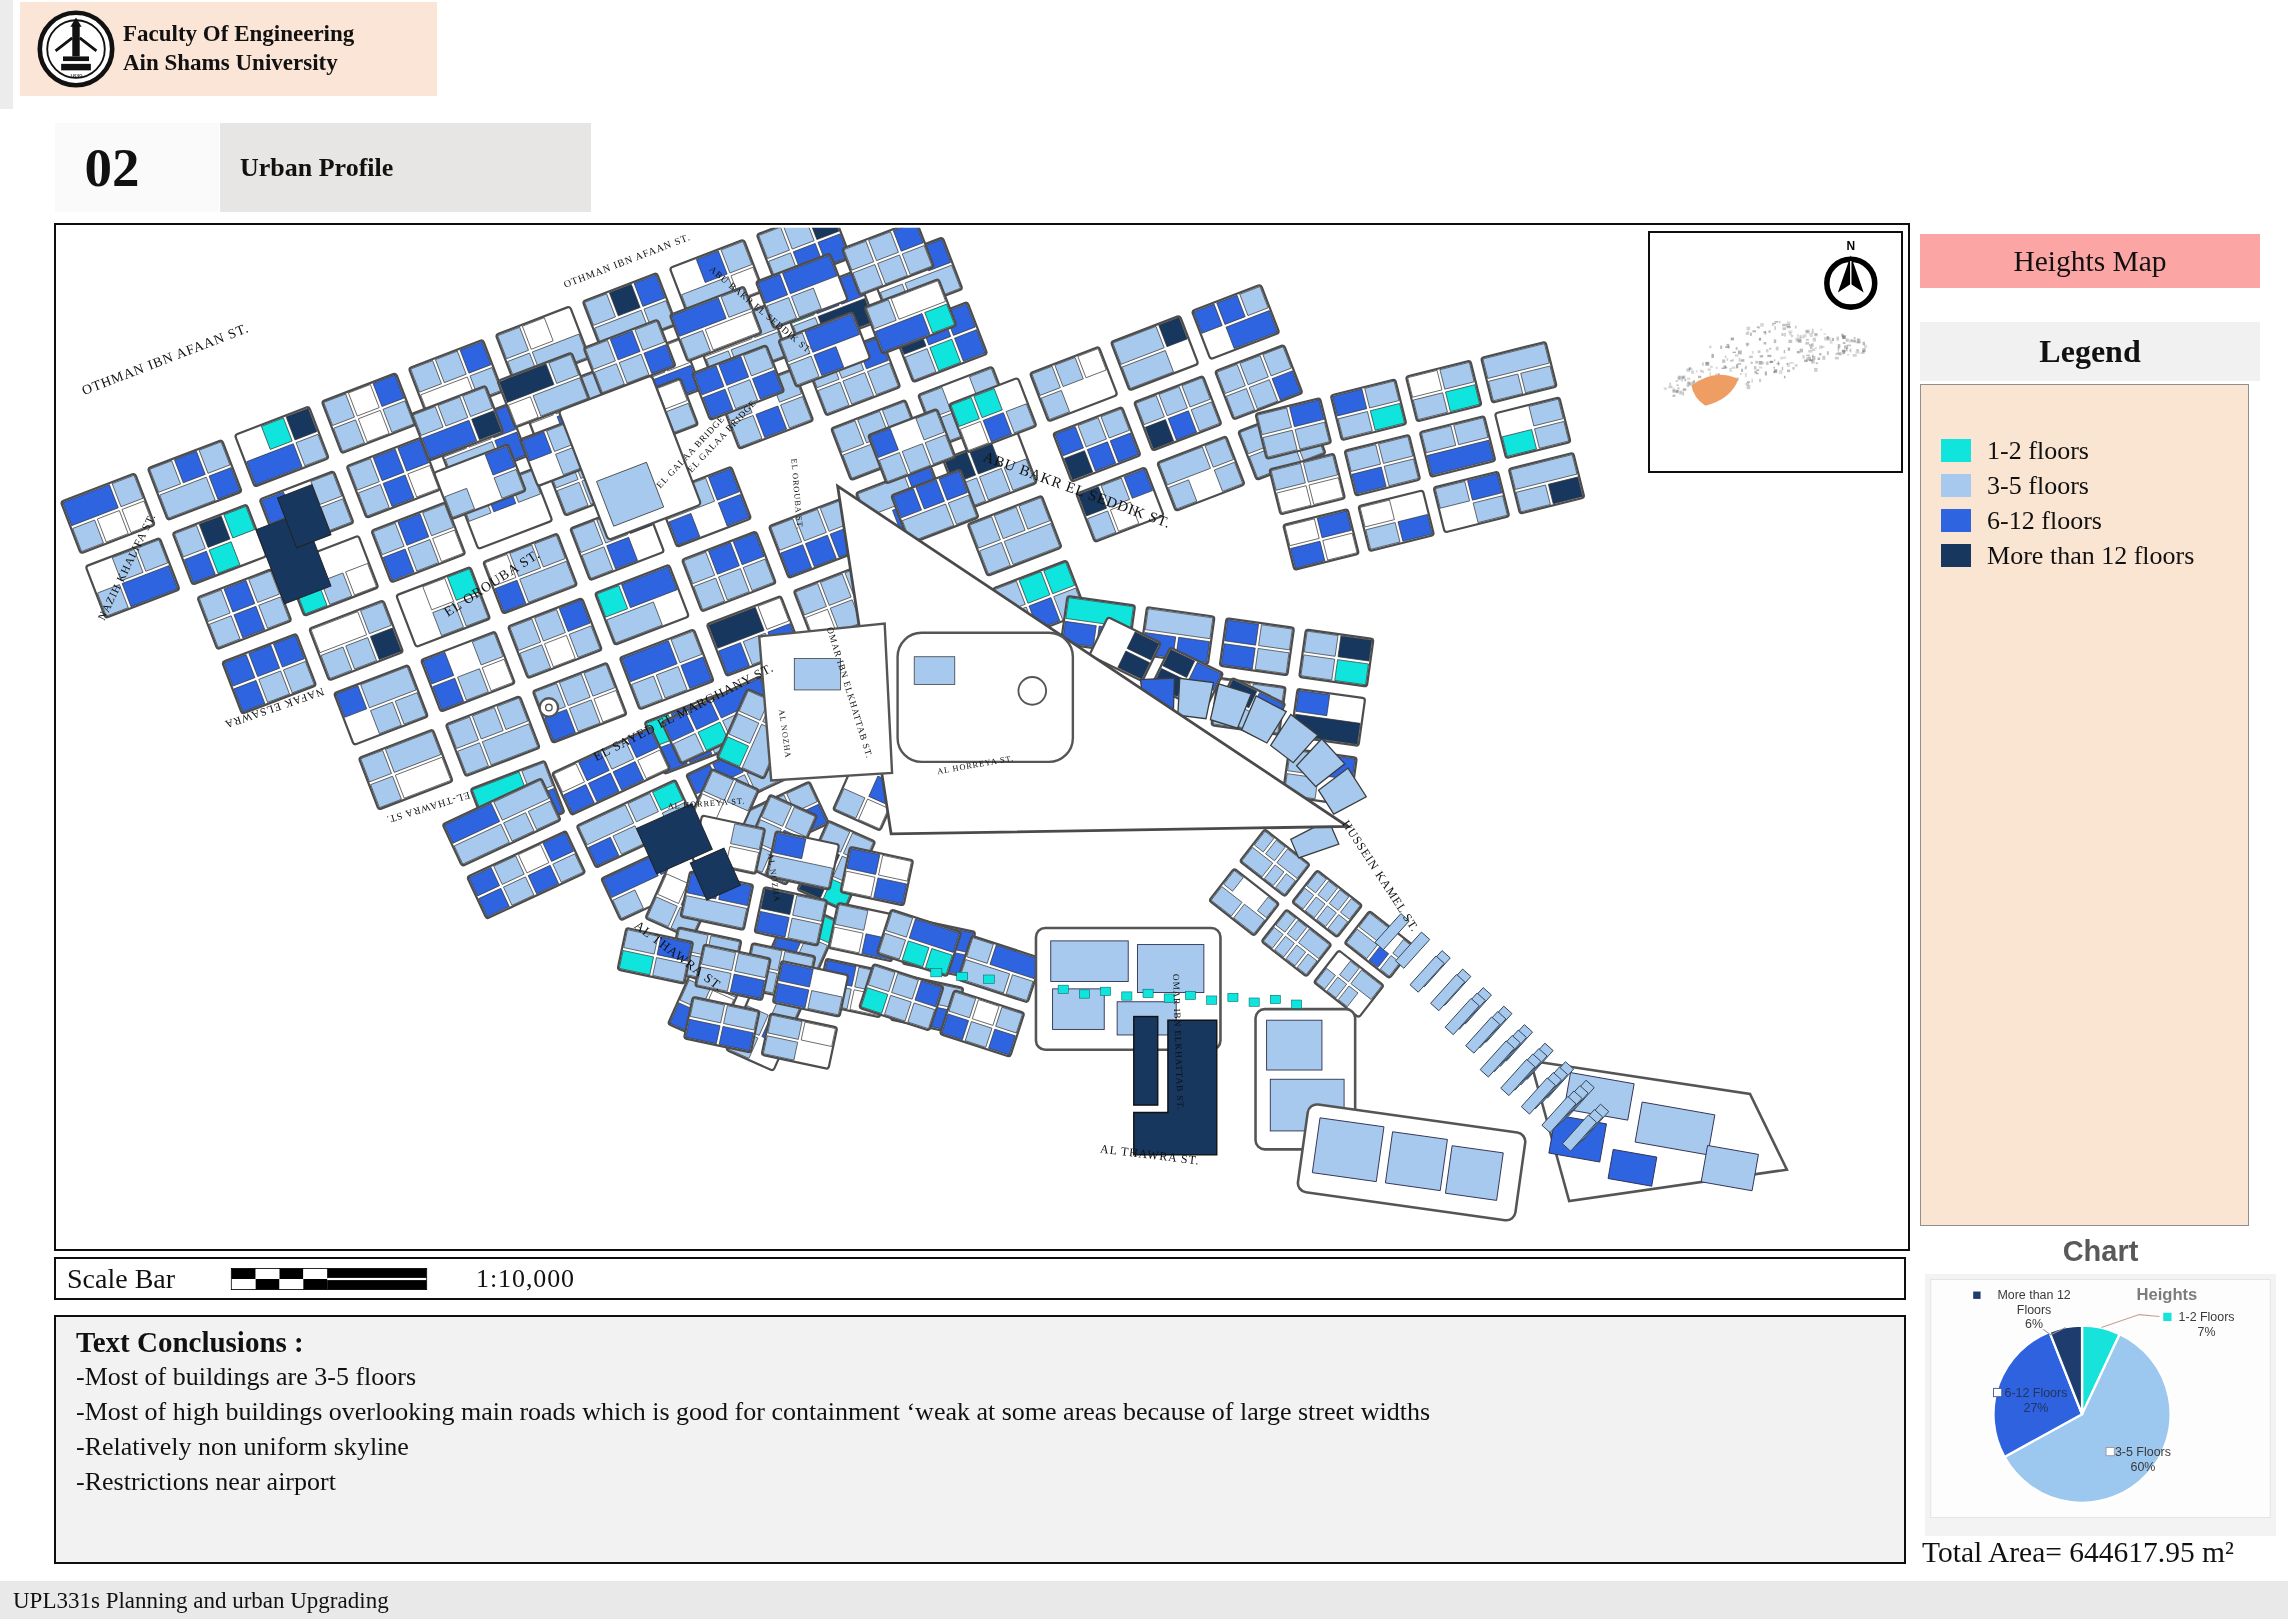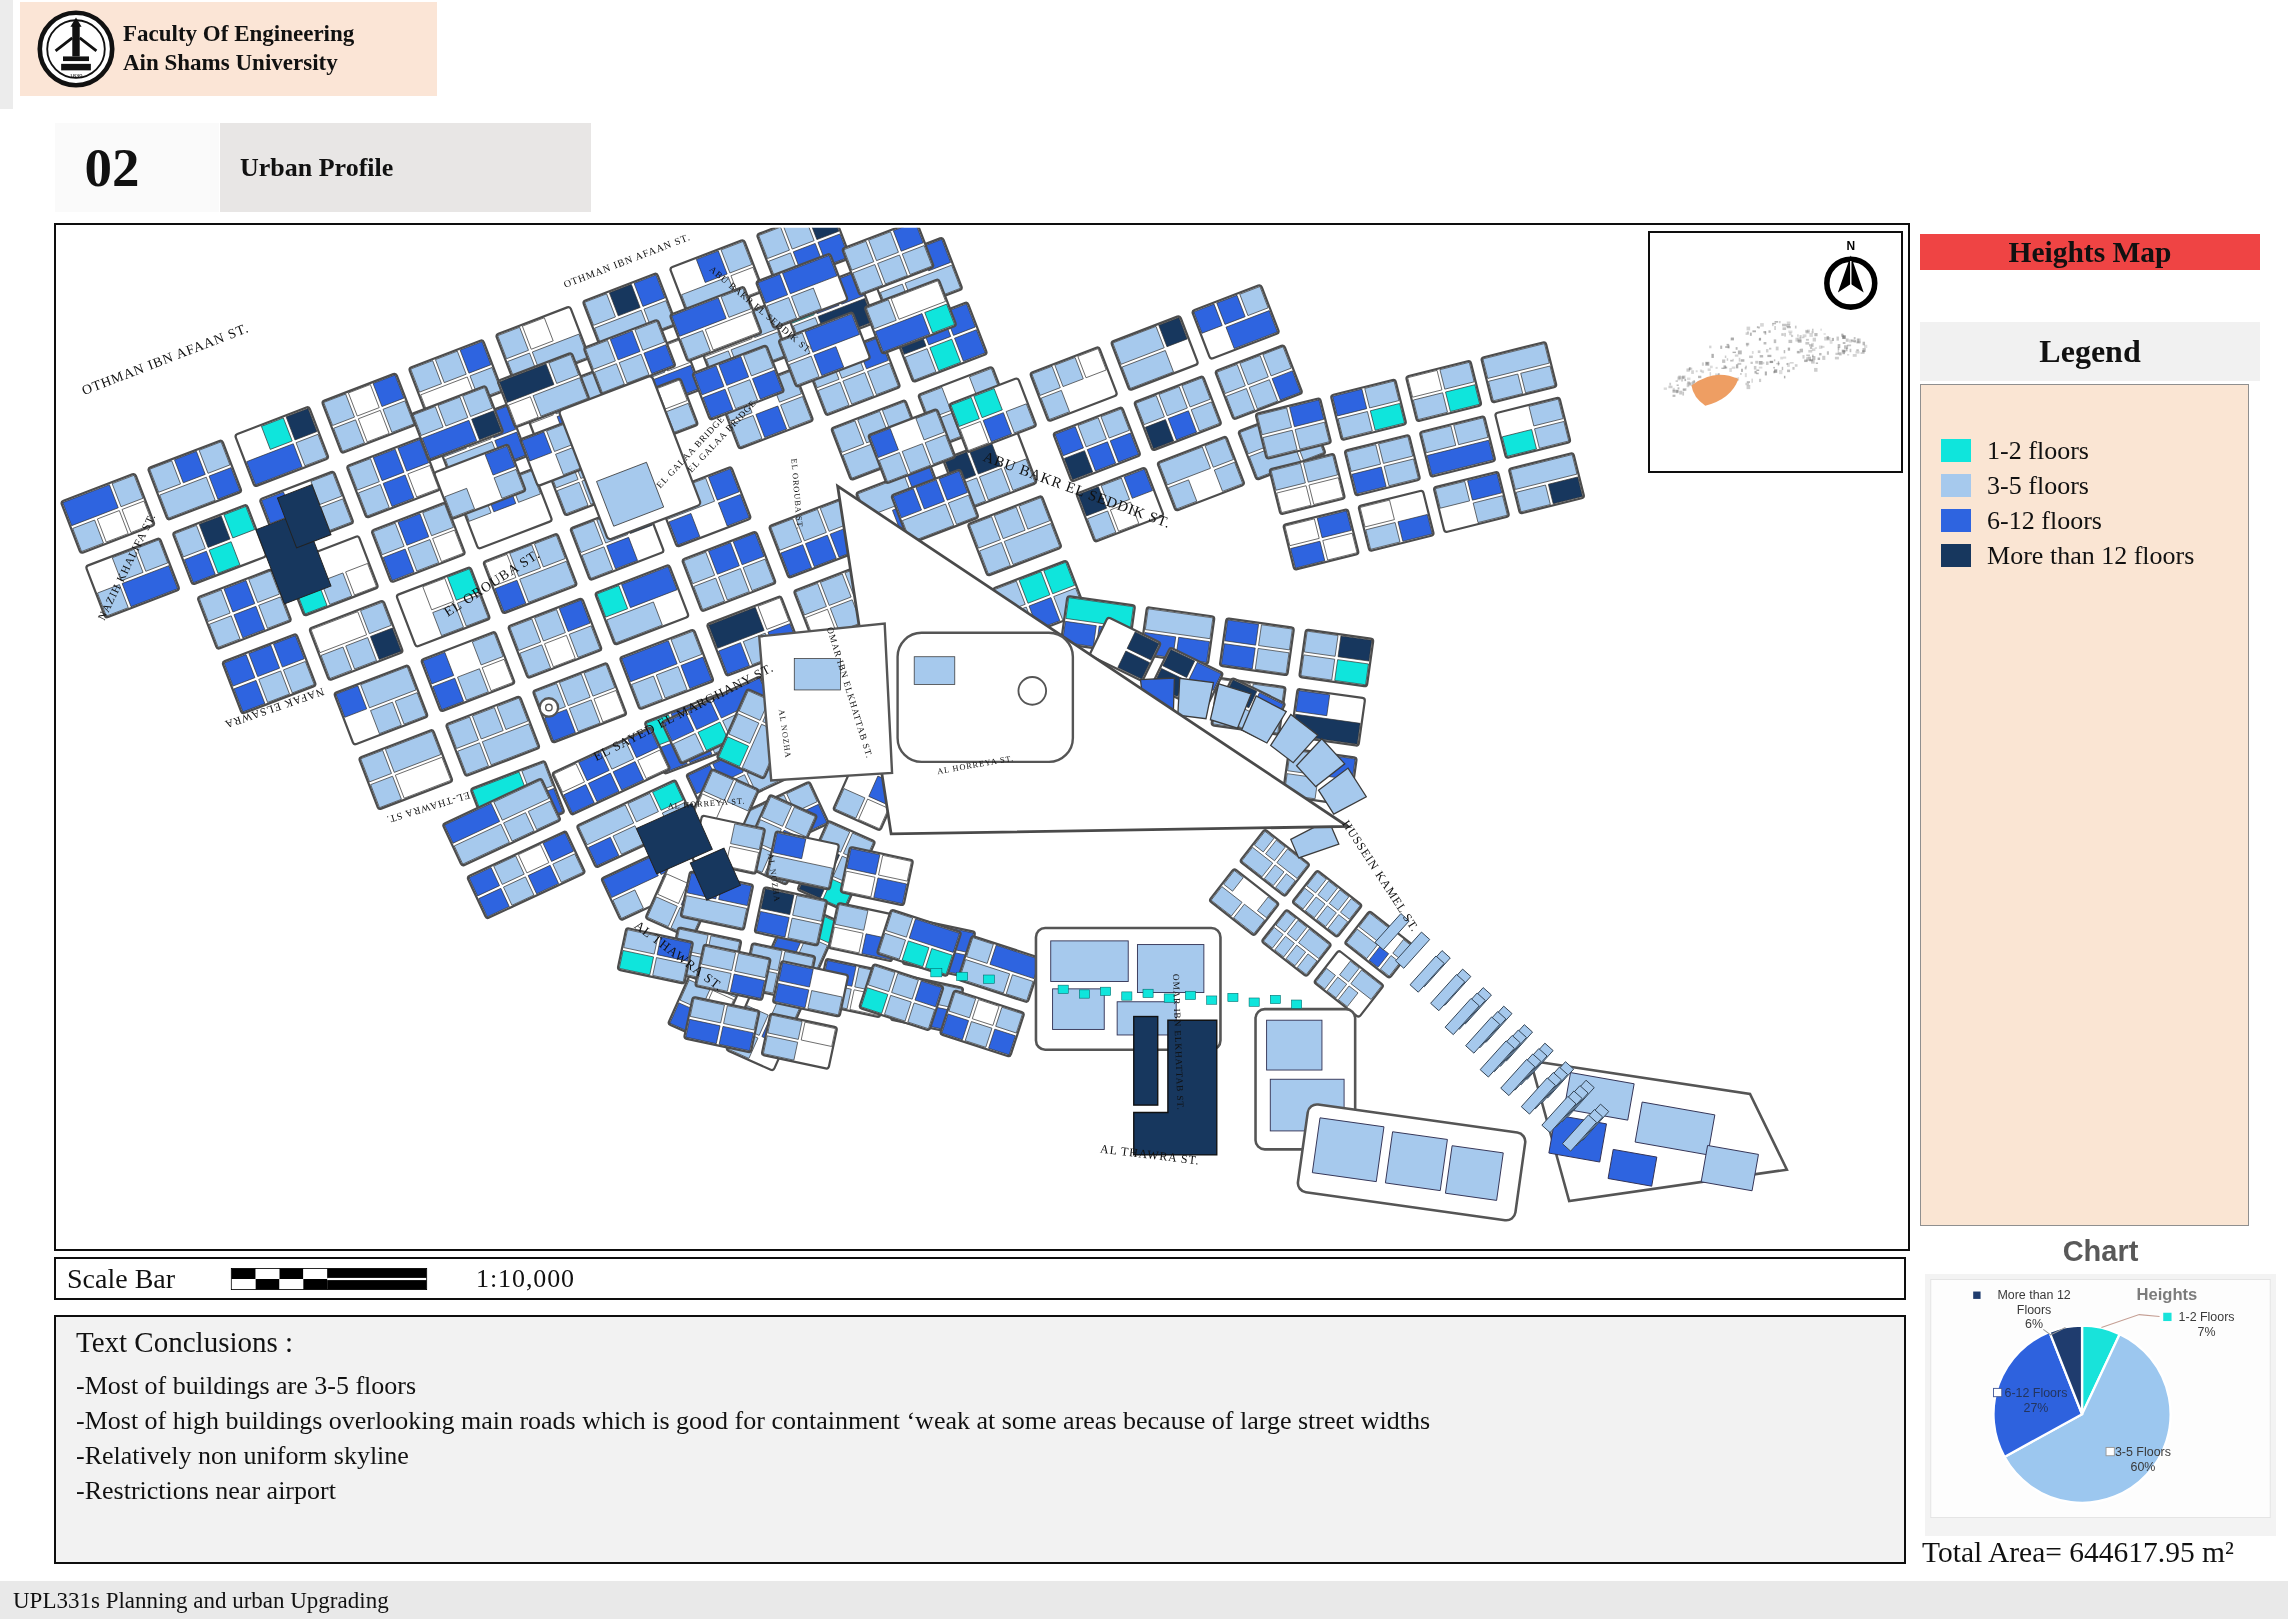--- a/index.html
+++ b/index.html
@@ -10,36 +10,36 @@
   .brand{left:20px;top:2px;width:417px;height:94px;background:#fbe5d6}
   .brand-text{position:absolute;left:103px;top:16.6px;font-weight:bold;font-size:23px;line-height:29.5px}
   .section-no{left:55px;top:123px;width:164px;height:89px;background:#fafafa;
       display:flex;align-items:center;padding-left:29.5px;box-sizing:border-box;
       font-size:55px;font-weight:bold}
   .section-title{left:220px;top:123px;width:371px;height:89px;background:#e8e6e5;
       display:flex;align-items:center;padding-left:20px;box-sizing:border-box;
       font-size:26px;font-weight:bold}
   .map-frame{left:54px;top:223px;width:1852px;height:1024px;border:2.8px solid #0e0e0e;background:#fff}
   .inset{right:5.5px;top:5.5px;width:251px;height:238px;border:2.8px solid #0e0e0e;background:#fff}
-  .sb-bar{left:1920px;top:234px;width:340px;height:36px;background:#ef4444;
-      display:flex;align-items:center;justify-content:center;font-size:29.5px;font-weight:bold}
+  .sb-bar{left:1920px;top:234px;width:340px;height:54px;background:#fca5a5;
+      display:flex;align-items:center;justify-content:center;font-size:29.5px;font-weight:normal}
   .sb-bar2{left:1920px;top:322px;width:340px;height:59px;background:#f1f1f1;
       display:flex;align-items:center;justify-content:center;font-size:32px;font-weight:bold}
   .legend-box{left:1920px;top:384px;width:329px;height:842px;background:#fae5d3;
       border:1.8px solid #8f8f8f;box-sizing:border-box;padding-top:48px;padding-left:20px}
   .legend-row{display:flex;align-items:center;height:35px}
   .legend-swatch{width:29.5px;height:23px;margin-right:16.6px;flex:0 0 auto}
   .legend-label{font-size:26px}
   .scale-row{left:54px;top:1257px;width:1852px;height:43px;border:2.8px solid #0e0e0e;
       box-sizing:border-box;display:flex;align-items:center}
   .scale-label{margin-left:11px;font-size:28px;font-weight:normal}
   .scale-ratio{margin-left:48px;font-size:26px;letter-spacing:0.9px}
   .concl{left:54px;top:1315px;width:1852px;height:249px;background:#f2f2f2;border:2.8px solid #0e0e0e;
       box-sizing:border-box;padding:9.2px 20px}
-  .concl-title{font-size:29px;font-weight:normal;margin-bottom:9px}
+  .concl-title{font-size:29px;font-weight:bold;margin-bottom:0}
   .concl-item{font-size:26px;line-height:35px}
   .chart-title{left:1925px;top:1235px;width:351px;text-align:center;
       font-family:"Liberation Sans",sans-serif;font-size:29px;font-weight:bold;color:#595959}
   .chart-panel{left:1925px;top:1274px;width:351px;height:262px;background:#f3f3f3}
   .total-area{left:1922px;top:1536px;width:369px;font-size:29.5px;white-space:nowrap}
   .footer{left:0;top:1581px;width:2289px;height:39px;background:#e9e9e9}
   .footer-text{margin-left:13px;font-size:23px;line-height:39px}
   svg text{user-select:none}
 </style>
 </head>

